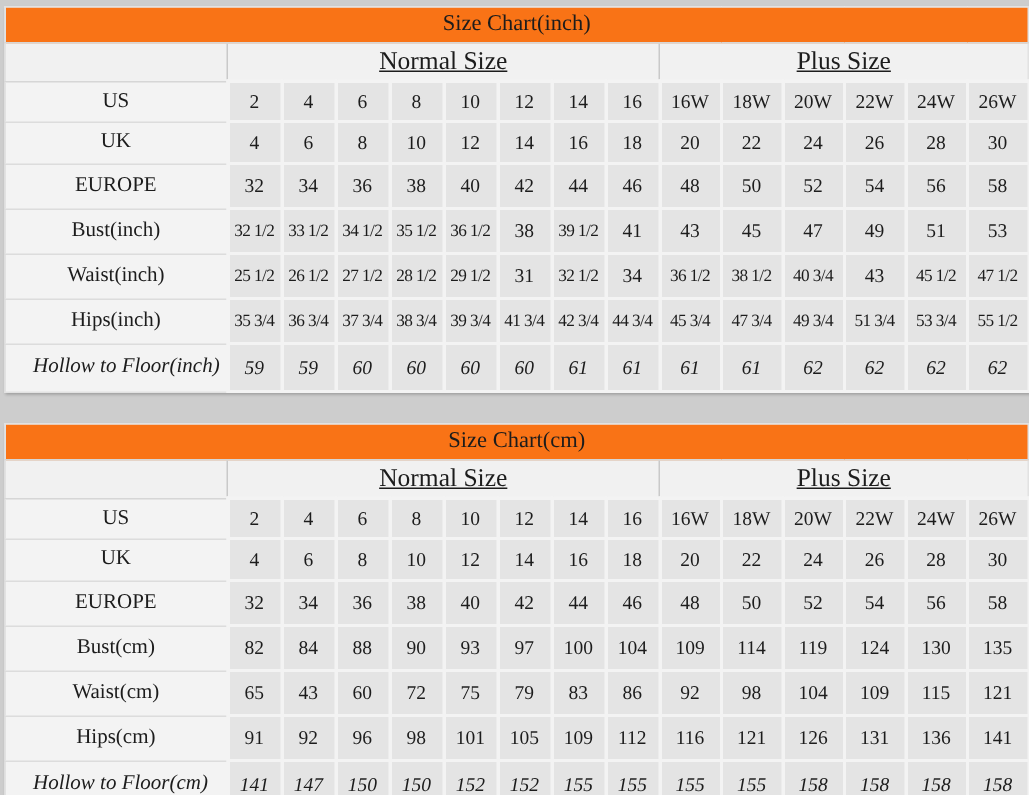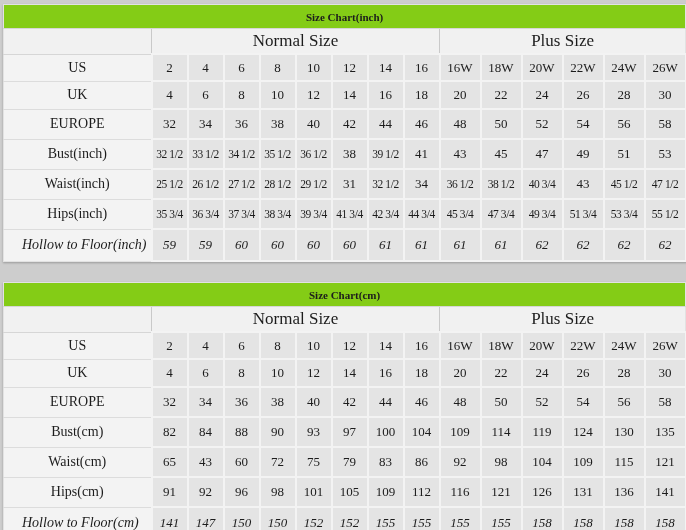--- a/index.html
+++ b/index.html
@@ -22,35 +22,36 @@
     border-collapse: collapse;
     table-layout: fixed;
     background: #f3f3f3;
     border: 1px solid #e2e2e2;
     box-shadow: 0 1px 2px rgba(0,0,0,0.25);
   }
 
   
   th.title {
     height: 21px;
-    font-size: 11px;
-    font-weight: bold;
+    font-size: 15px;
+    font-weight: normal;
     text-align: center;
     border-bottom: 1px solid #d6d6d6;
-    background: #84cc16;
+    background: #f97316;
   }
 
   
   tr.group-row th {
     height: 22px;
     font-size: 17px;
     font-weight: normal;
     text-align: center;
     background: #f1f1f1;
     border-bottom: 1px solid #d6d6d6;
+    text-decoration: underline;
   }
   th.group-normal {
     border-left: 1px solid #c9c9c9;
     border-right: 1px solid #c9c9c9;
   }
   th.corner { background: #f3f3f3; }
 
   
   tbody th.label {
     font-size: 14px;

